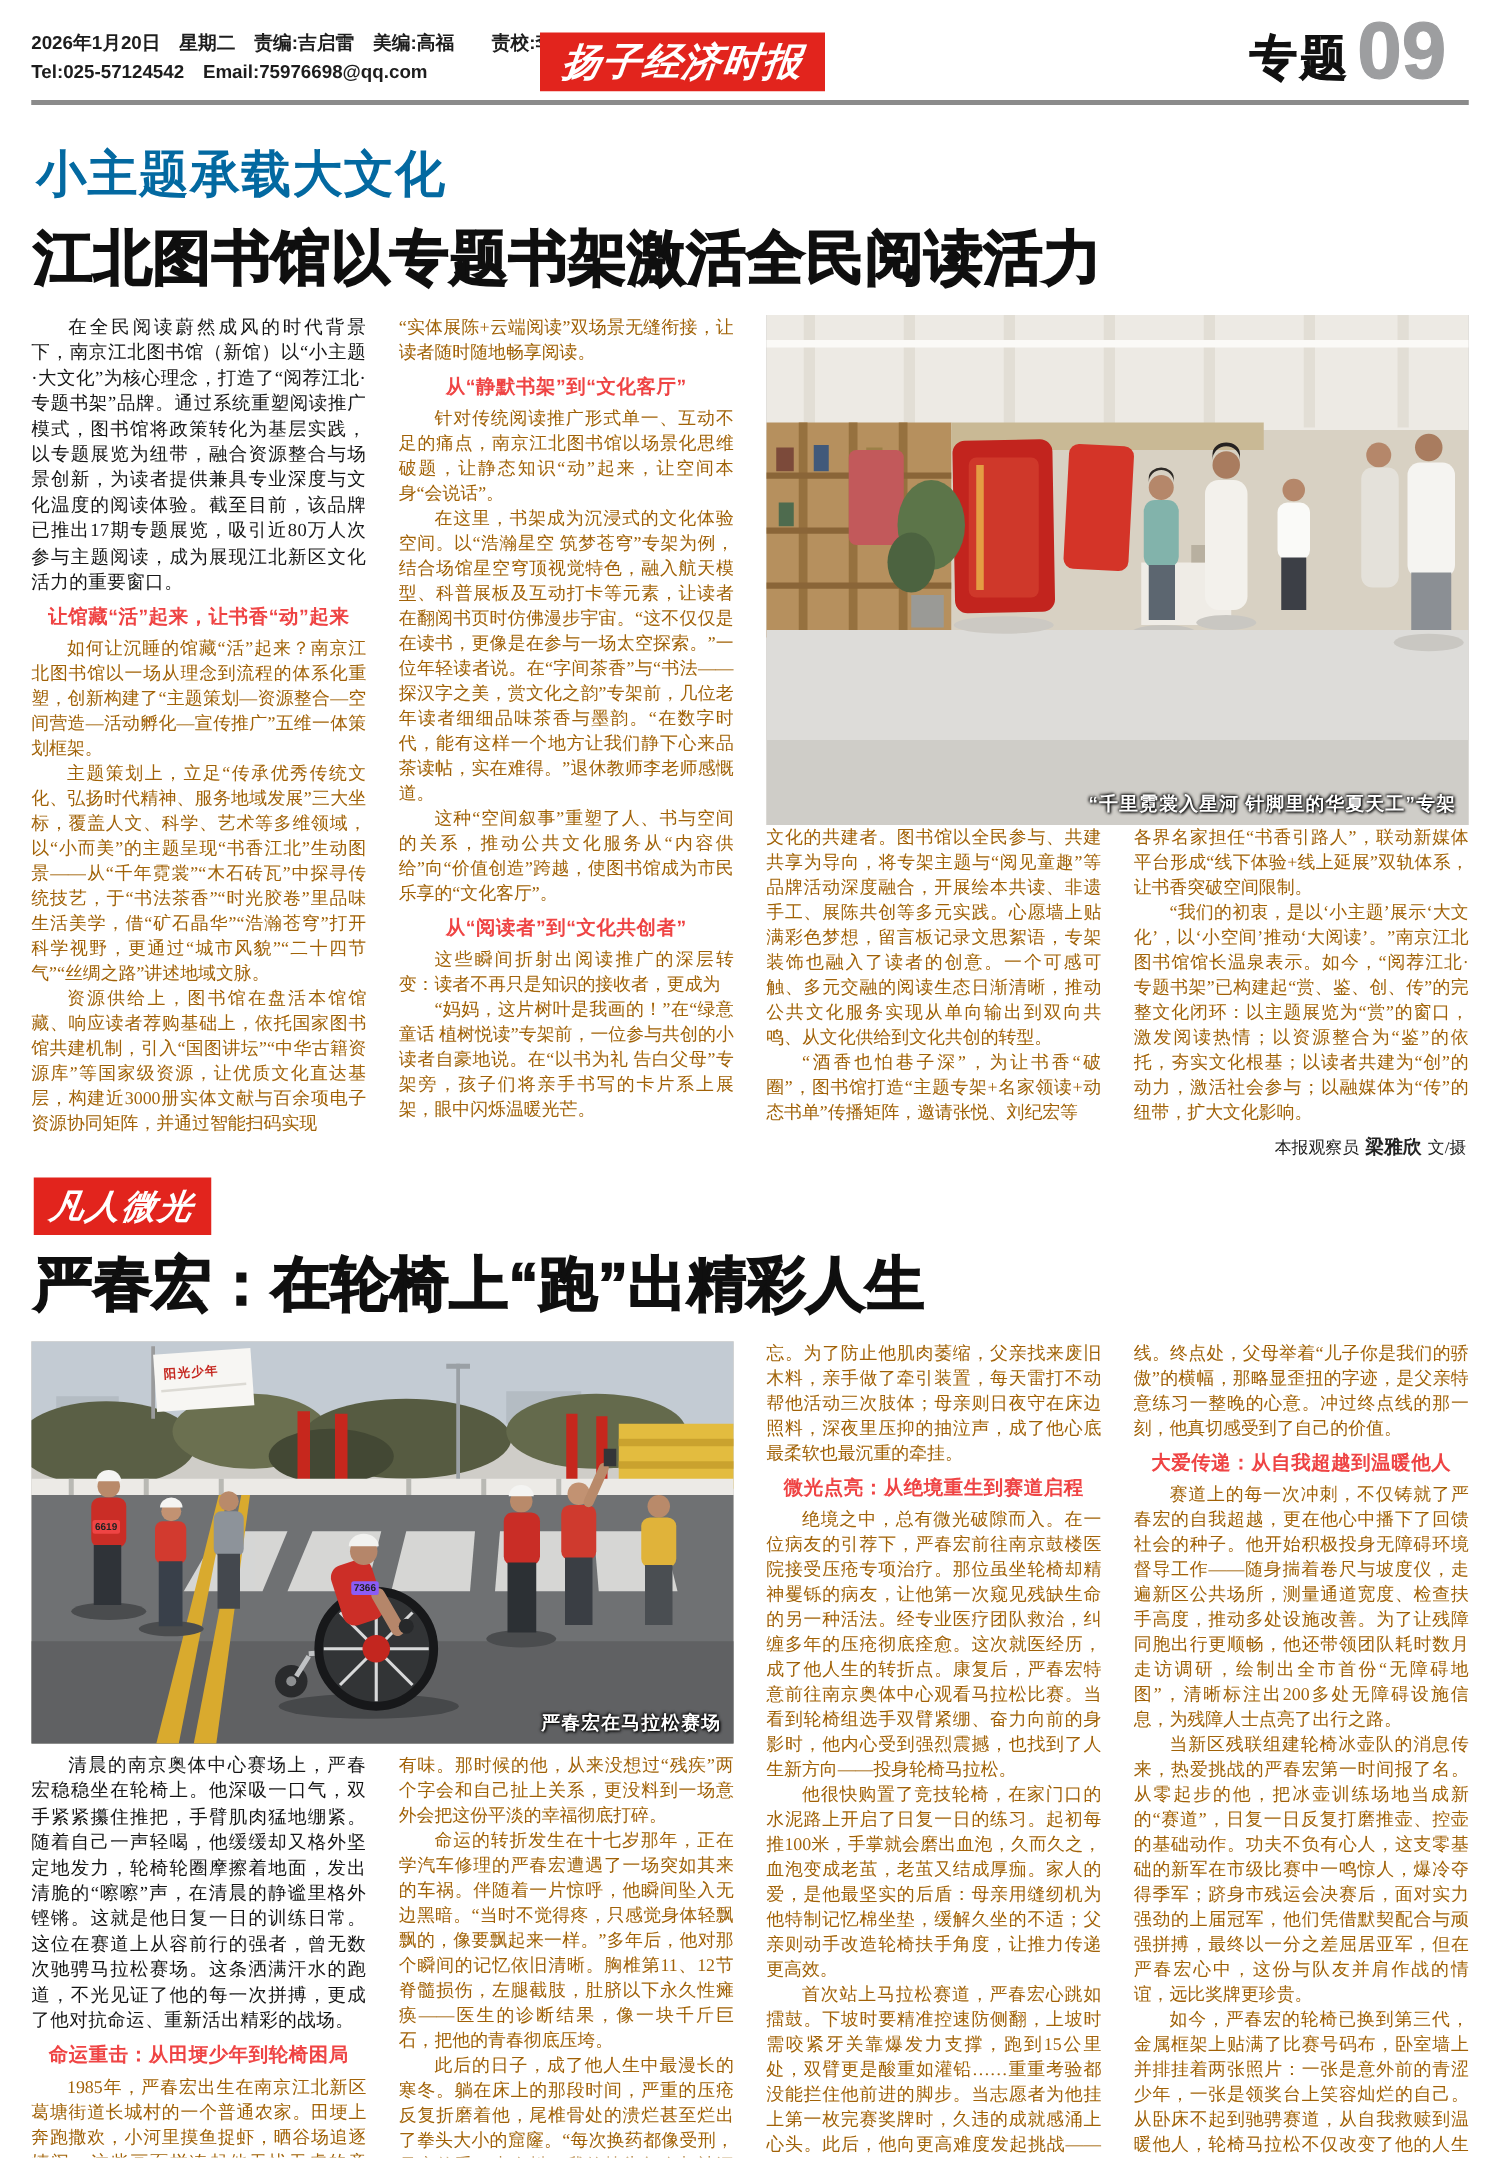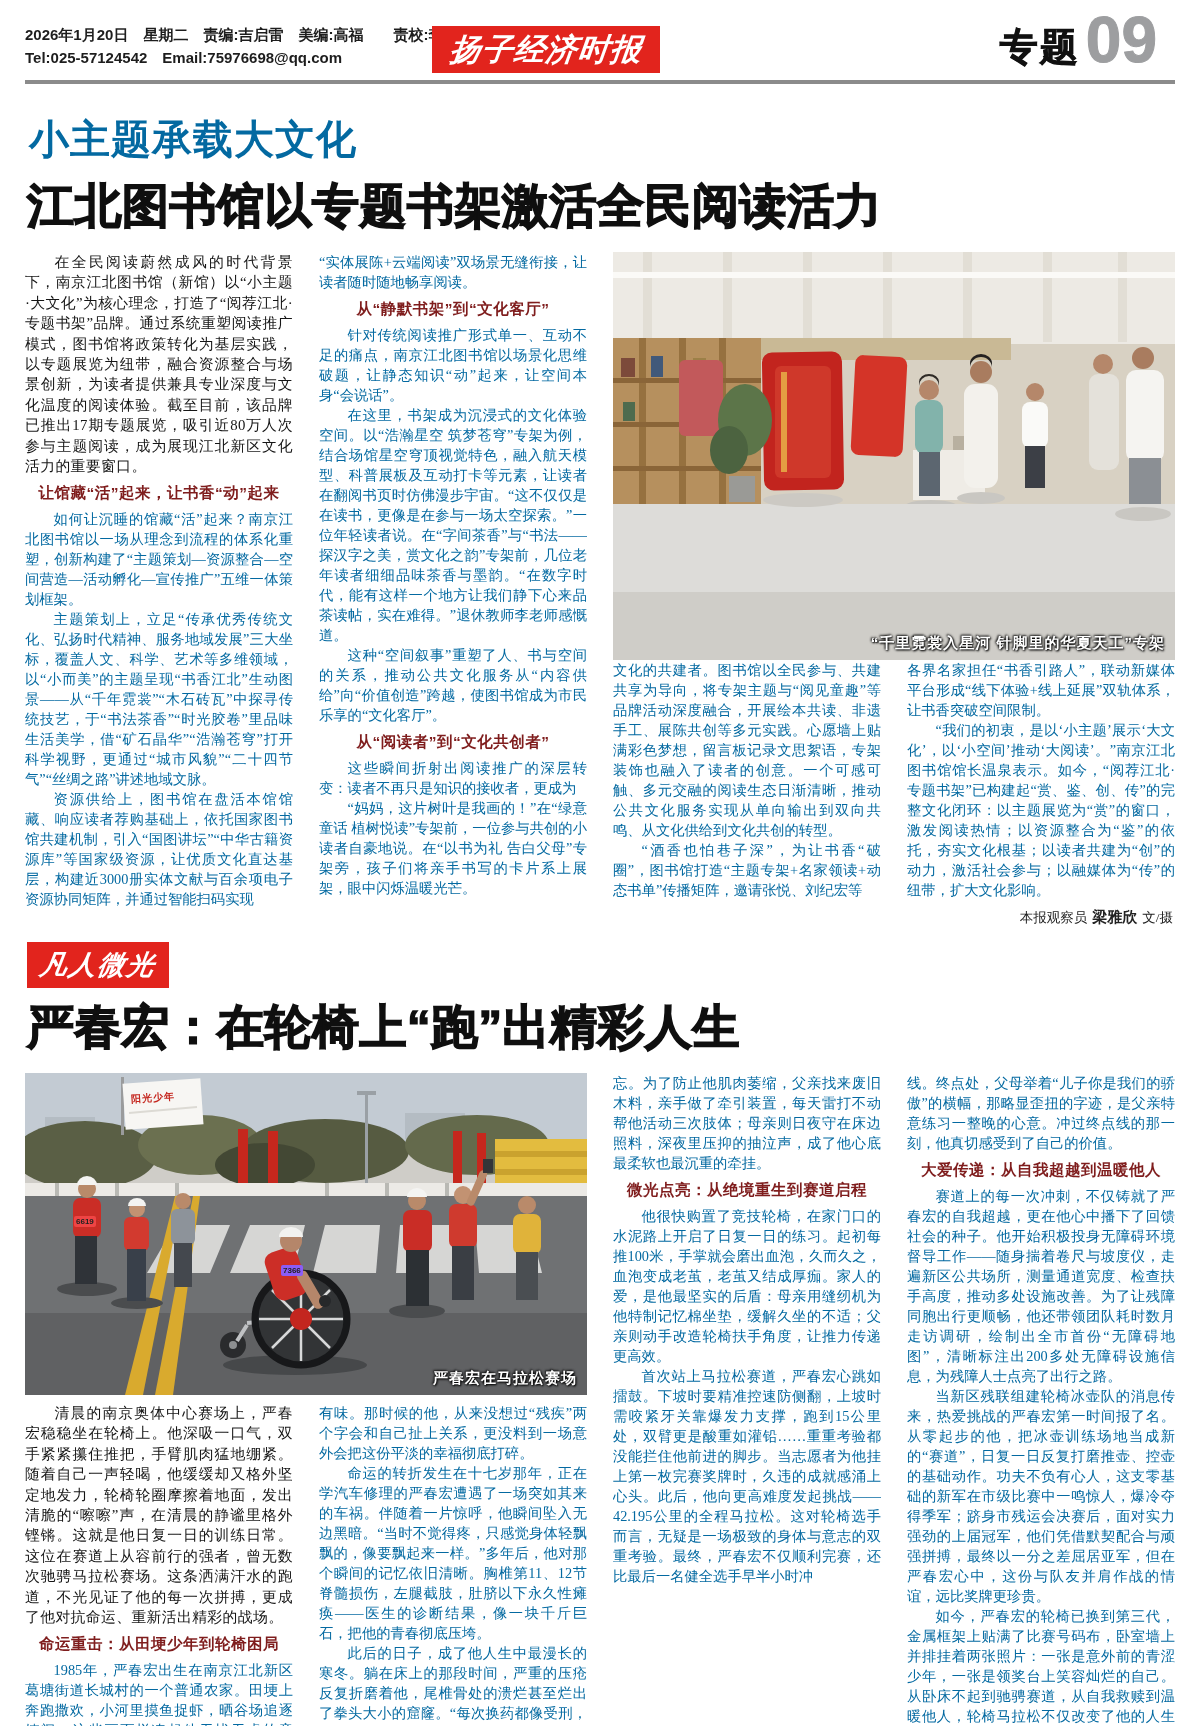--- a/index.html
+++ b/index.html
@@ -32,24 +32,24 @@
   .twocol{width:562px;flex:none;}
   .art1-body{height:668px;}
   .art1-lower{display:flex;gap:26px;height:314px;}
   .art2{margin-top:22px;}
   .art2-body{height:702px;}
   .art2-lower{display:flex;gap:26px;height:370px;margin-top:8px;}
   .art1-lower .col, .art2-lower .col{height:100%;}
 
   
   .col p.body{margin:0;font-size:14.3px;line-height:20px;text-align:justify;text-indent:2em;
-              font-family:"Liberation Serif", serif;color:#0369a1;}
+              font-family:"Liberation Serif", serif;color:#a16207;}
   .col p.lede{font-size:14.8px;line-height:20.4px;letter-spacing:0.4px;color:#151515;}
   .col p.cont{text-indent:0;}
-  .col h4.subhead{margin:7px 0 5px;font-size:15.5px;font-weight:bold;text-align:center;color:#7f1d1d;
+  .col h4.subhead{margin:7px 0 5px;font-size:15.5px;font-weight:bold;text-align:center;color:#ef4444;
               font-family:"Liberation Sans", sans-serif;letter-spacing:0.5px;}
   .col p.byline{margin:8px 2px 0 0;text-align:right;font-size:13.5px;text-indent:0;
               font-family:"Liberation Serif", serif;color:#222;}
   .col p.byline .bname{font-weight:bold;font-size:15px;margin:0 5px;font-family:"Liberation Sans",sans-serif;}
 
   
   .badge{width:142px;height:46px;background:#e2241d;display:flex;align-items:center;justify-content:center;
          margin:0 0 6px 2px;}
   .badge span{color:#fff;font-size:27px;font-weight:bold;font-style:italic;
          font-family:"Liberation Serif",serif;transform:skewX(-8deg);letter-spacing:2px;}
@@ -309,20 +309,21 @@
           <div class="col">
               <p class="body cont">有味。那时候的他，从来没想过“残疾”两个字会和自己扯上关系，更没料到一场意外会把这份平淡的幸福彻底打碎。</p>
               <p class="body">命运的转折发生在十七岁那年，正在学汽车修理的严春宏遭遇了一场突如其来的车祸。伴随着一片惊呼，他瞬间坠入无边黑暗。“当时不觉得疼，只感觉身体轻飘飘的，像要飘起来一样。”多年后，他对那个瞬间的记忆依旧清晰。胸椎第11、12节脊髓损伤，左腿截肢，肚脐以下永久性瘫痪——医生的诊断结果，像一块千斤巨石，把他的青春彻底压垮。</p>
               <p class="body">此后的日子，成了他人生中最漫长的寒冬。躺在床上的那段时间，严重的压疮反复折磨着他，尾椎骨处的溃烂甚至烂出了拳头大小的窟窿。“每次换药都像受刑，母亲的手一直在抖，我的枕头每次都被汗水浸透。”那些痛苦的时刻，他至今难</p>
             </div>
         </div>
       </div>
       <div class="col">
           <p class="body cont">忘。为了防止他肌肉萎缩，父亲找来废旧木料，亲手做了牵引装置，每天雷打不动帮他活动三次肢体；母亲则日夜守在床边照料，深夜里压抑的抽泣声，成了他心底最柔软也最沉重的牵挂。</p>
           <h4 class="subhead">微光点亮：从绝境重生到赛道启程</h4>
+          <p class="body">绝境之中，总有微光破隙而入。在一位病友的引荐下，严春宏前往南京鼓楼医院接受压疮专项治疗。那位虽坐轮椅却精神矍铄的病友，让他第一次窥见残缺生命的另一种活法。经专业医疗团队救治，纠缠多年的压疮彻底痊愈。这次就医经历，成了他人生的转折点。康复后，严春宏特意前往南京奥体中心观看马拉松比赛。当看到轮椅组选手双臂紧绷、奋力向前的身影时，他内心受到强烈震撼，也找到了人生新方向——投身轮椅马拉松。</p>
           <p class="body">他很快购置了竞技轮椅，在家门口的水泥路上开启了日复一日的练习。起初每推100米，手掌就会磨出血泡，久而久之，血泡变成老茧，老茧又结成厚痂。家人的爱，是他最坚实的后盾：母亲用缝纫机为他特制记忆棉坐垫，缓解久坐的不适；父亲则动手改造轮椅扶手角度，让推力传递更高效。</p>
           <p class="body">首次站上马拉松赛道，严春宏心跳如擂鼓。下坡时要精准控速防侧翻，上坡时需咬紧牙关靠爆发力支撑，跑到15公里处，双臂更是酸重如灌铅……重重考验都没能拦住他前进的脚步。当志愿者为他挂上第一枚完赛奖牌时，久违的成就感涌上心头。此后，他向更高难度发起挑战——42.195公里的全程马拉松。这对轮椅选手而言，无疑是一场极致的身体与意志的双重考验。最终，严春宏不仅顺利完赛，还比最后一名健全选手早半小时冲</p>
         </div>
       <div class="col">
           <p class="body cont">线。终点处，父母举着“儿子你是我们的骄傲”的横幅，那略显歪扭的字迹，是父亲特意练习一整晚的心意。冲过终点线的那一刻，他真切感受到了自己的价值。</p>
           <h4 class="subhead">大爱传递：从自我超越到温暖他人</h4>
           <p class="body">赛道上的每一次冲刺，不仅铸就了严春宏的自我超越，更在他心中播下了回馈社会的种子。他开始积极投身无障碍环境督导工作——随身揣着卷尺与坡度仪，走遍新区公共场所，测量通道宽度、检查扶手高度，推动多处设施改善。为了让残障同胞出行更顺畅，他还带领团队耗时数月走访调研，绘制出全市首份“无障碍地图”，清晰标注出200多处无障碍设施信息，为残障人士点亮了出行之路。</p>
           <p class="body">当新区残联组建轮椅冰壶队的消息传来，热爱挑战的严春宏第一时间报了名。从零起步的他，把冰壶训练场地当成新的“赛道”，日复一日反复打磨推壶、控壶的基础动作。功夫不负有心人，这支零基础的新军在市级比赛中一鸣惊人，爆冷夺得季军；跻身市残运会决赛后，面对实力强劲的上届冠军，他们凭借默契配合与顽强拼搏，最终以一分之差屈居亚军，但在严春宏心中，这份与队友并肩作战的情谊，远比奖牌更珍贵。</p>
           <p class="body">如今，严春宏的轮椅已换到第三代，金属框架上贴满了比赛号码布，卧室墙上并排挂着两张照片：一张是意外前的青涩少年，一张是领奖台上笑容灿烂的自己。从卧床不起到驰骋赛道，从自我救赎到温暖他人，轮椅马拉松不仅改变了他的人生轨迹，更让他读懂了生命的意义。未来的路还很长，严春宏说，他仍将继续用轮椅丈量赛道，以拼搏诠释热爱，让生命的光芒照亮更多人前行的路。</p>
         </div>

